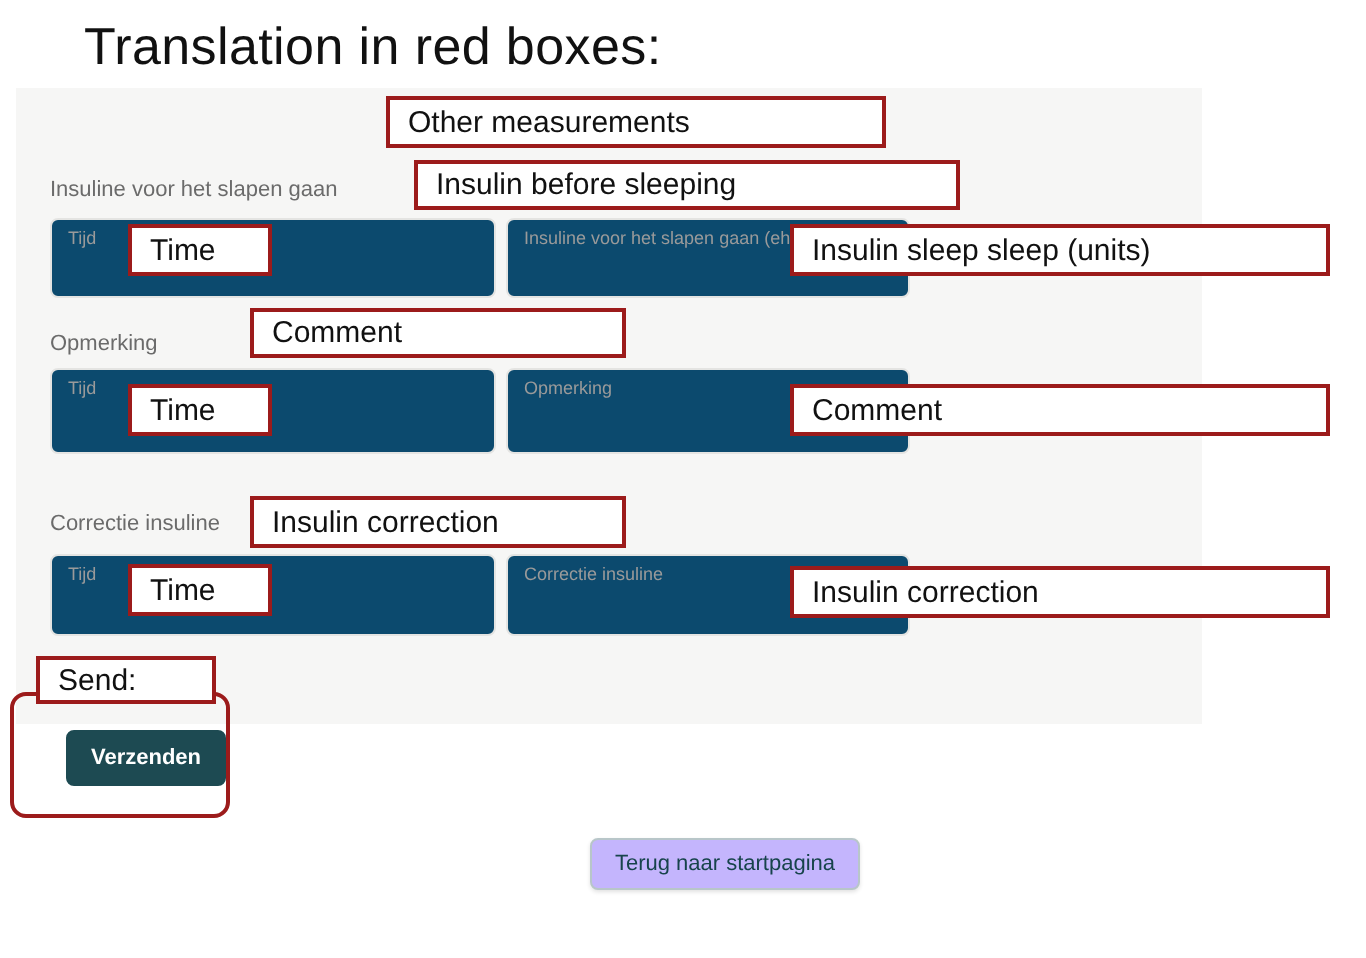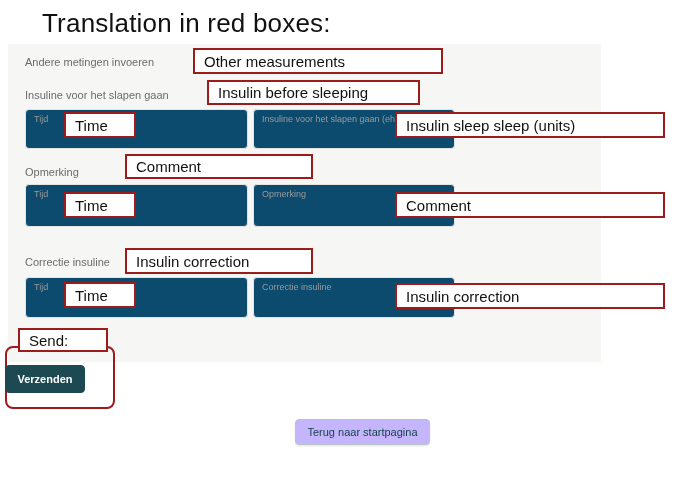--- a/index.html
+++ b/index.html
@@ -26,25 +26,24 @@
 </style>
 </head>
 <body>
 
 <div id="canvas">
 
   <div class="title">Translation in red boxes:</div>
 
   <div class="form-panel"></div>
 
-  <div class="nl-label" style="left:25px; top:56px;">Andere metingen invoeren</div>
   <div class="annot" style="left:193px; top:48px; width:250px; height:26px;">Other measurements</div>
 
   <div class="nl-label" style="left:25px; top:89px;text-align:right;">Insuline voor het slapen gaan</div>
-  <div class="annot" style="left:207px; top:80px; width:213px; height:25px;">Insulin before sleeping</div>
+  <div class="annot" style="left:207px; top:80px; width:273px; height:25px;">Insulin before sleeping</div>
 
   <div class="field" style="left:25px; top:109px; width:223px; height:40px;">
     <span class="mini-label">Tijd</span>
   </div>
   <div class="field" style="left:253px; top:109px; width:202px; height:40px;">
     <span class="mini-label">Insuline voor het slapen gaan (eh)</span>
   </div>
   <div class="annot" style="left:64px; top:112px; width:72px; height:26px;">Time</div>
   <div class="annot" style="left:395px; top:112px; width:270px; height:26px;">Insulin sleep sleep (units)</div>
 
@@ -68,17 +67,17 @@
   </div>
   <div class="field" style="left:253px; top:277px; width:202px; height:41px;">
     <span class="mini-label">Correctie insuline</span>
   </div>
   <div class="annot" style="left:64px; top:282px; width:72px; height:26px;">Time</div>
   <div class="annot" style="left:395px; top:283px; width:270px; height:26px;">Insulin correction</div>
 
   <div class="red-outline" style="left:5px; top:346px; width:110px; height:63px;"></div>
   <div class="annot" style="left:18px; top:328px; width:90px; height:24px;">Send:</div>
 
-  <div class="btn btn-submit" style="left:5px; top:365px; width:80px; height:28px;">Verzenden</div>
+  <div class="btn btn-submit" style="left:33px; top:365px; width:80px; height:28px;">Verzenden</div>
 
   <div class="btn btn-back" style="left:295px; top:419px; width:135px; height:26px;">Terug naar startpagina</div>
 
 </div>
 
 </body></html>

